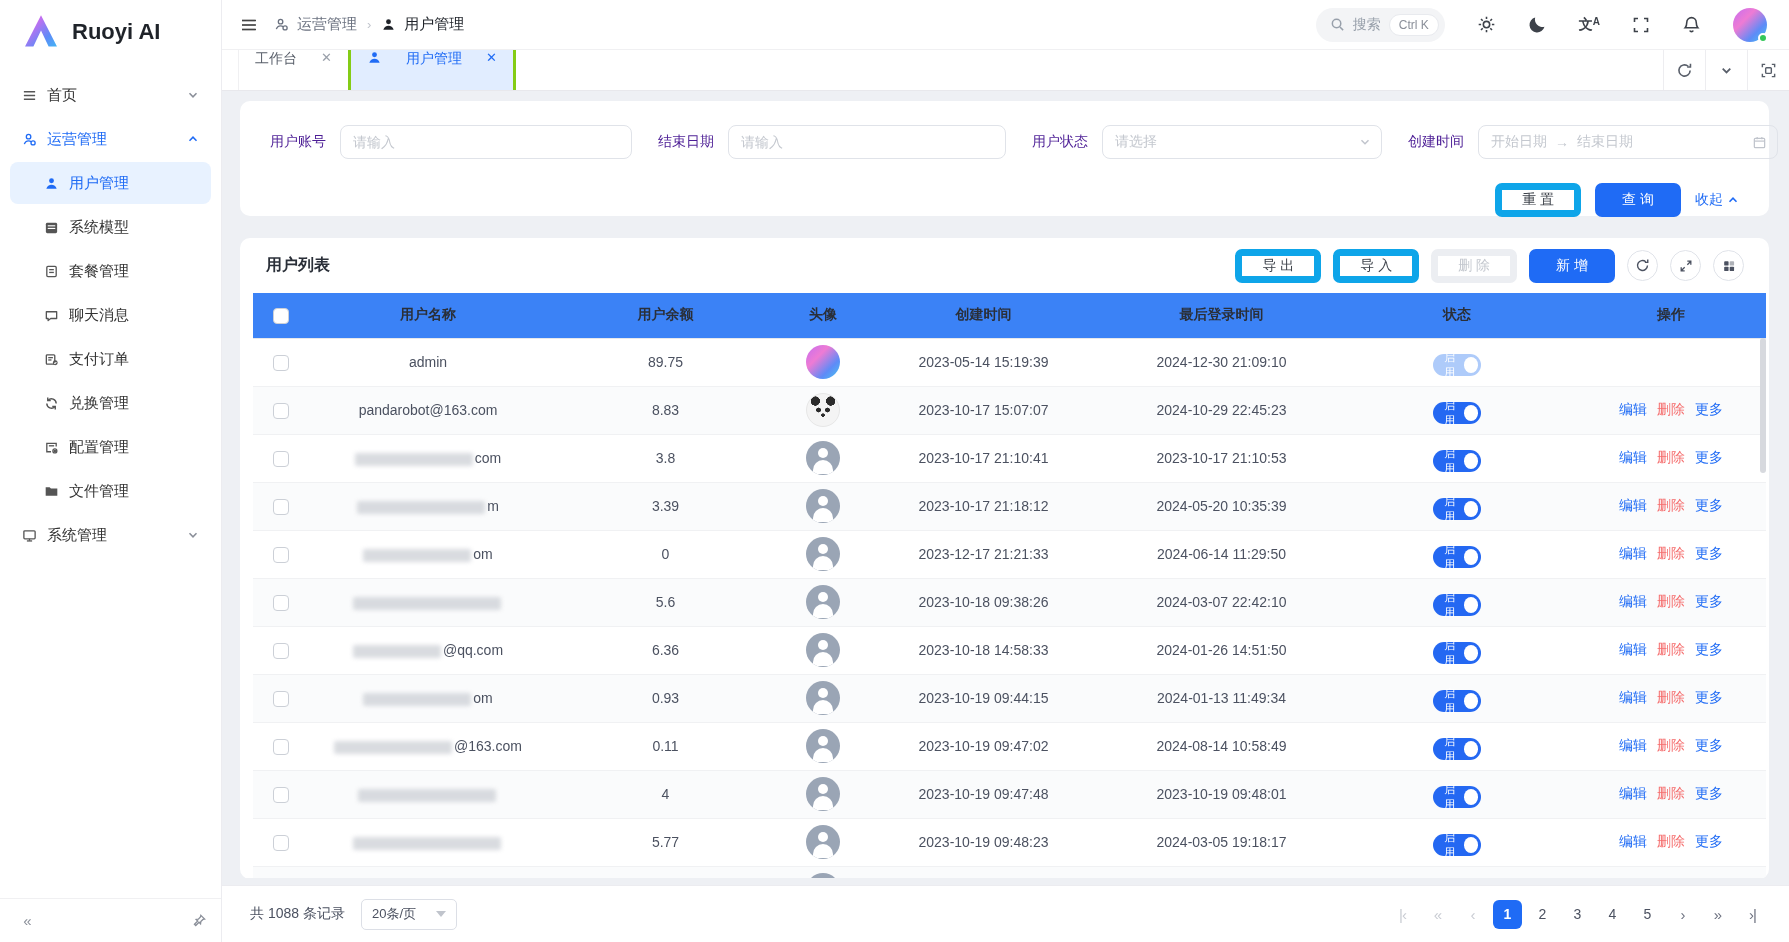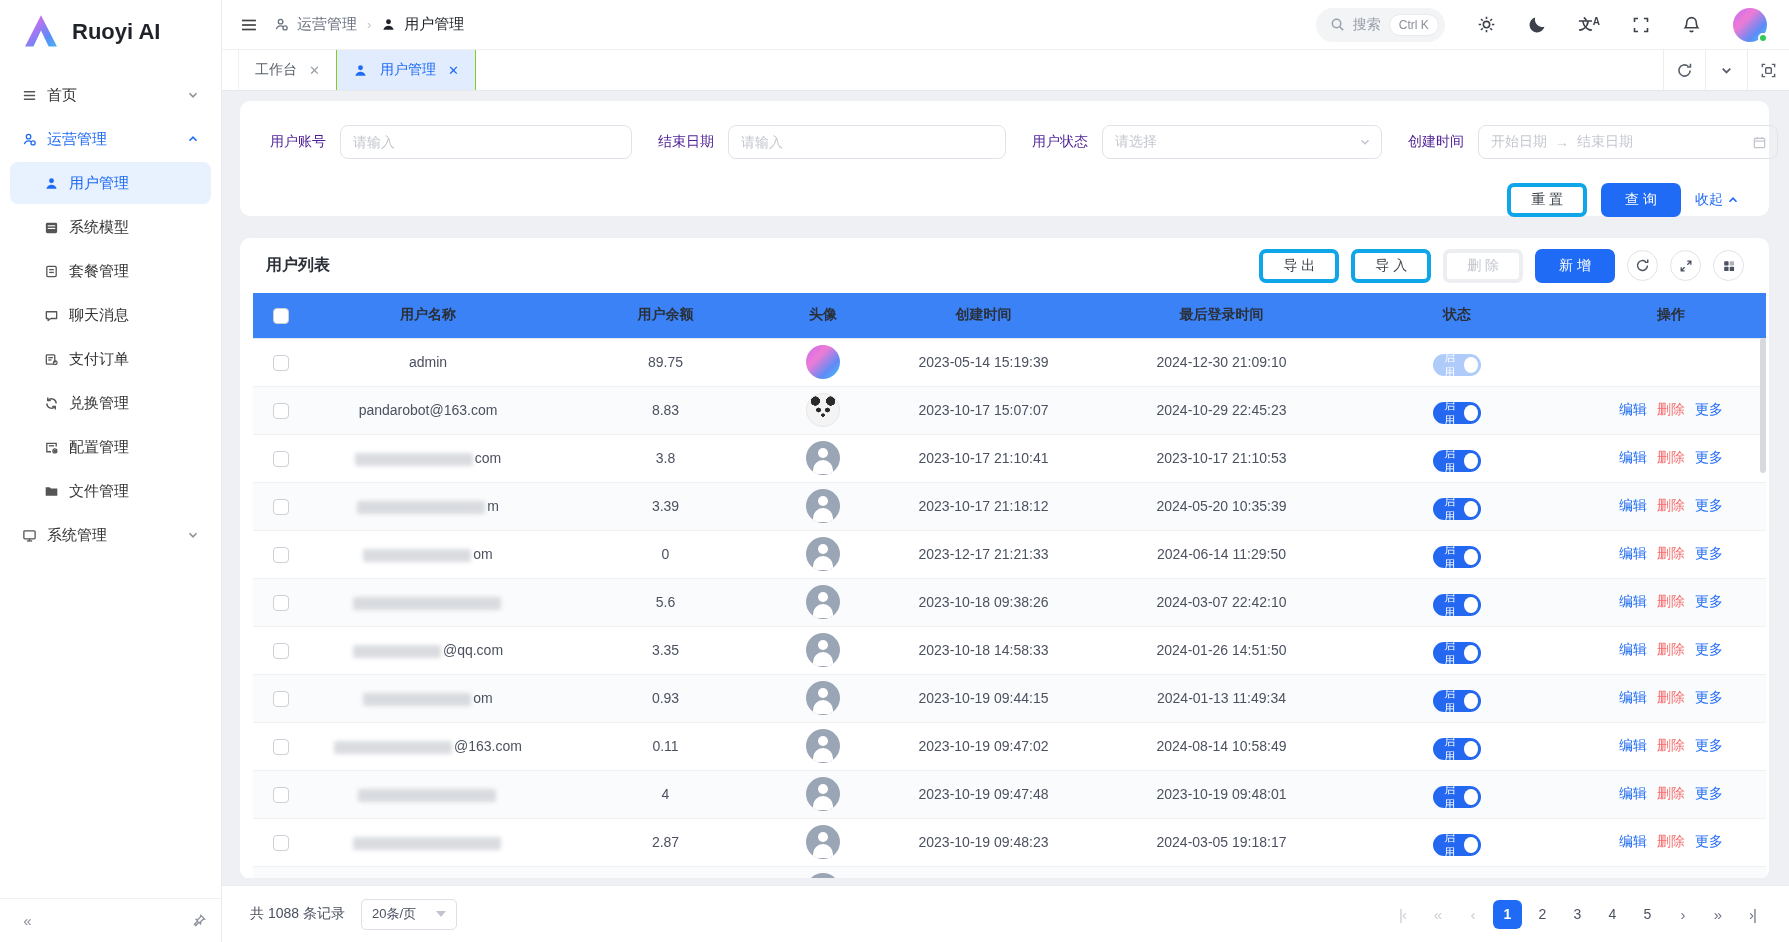--- a/index.html
+++ b/index.html
@@ -52,21 +52,21 @@
       radial-gradient(circle at 64% 50%, #2b2b2b 9%, transparent 10%),
       radial-gradient(circle at 50% 66%, #2b2b2b 6%, transparent 7%),
       #f4f4f4; border:1px solid #e7e7e7; }
   .av-default{ background:#9aa5b5; overflow:hidden; }
   .av-default::before{ content:''; position:absolute; top:7px; left:50%; transform:translateX(-50%); width:10px; height:10px; border-radius:50%; background:#fff; }
   .av-default::after{ content:''; position:absolute; top:19px; left:50%; transform:translateX(-50%); width:20px; height:14px; border-radius:10px 10px 0 0; background:#fff; }
   .status-dot{ position:absolute; right:-1px; bottom:-1px; width:10px; height:10px; border-radius:50%; background:#34c759; border:2px solid #fff; }
 
   
   .tabbar{ height:42px; background:#fff; border-top:1px solid #f0f0f2; border-bottom:1px solid #e8e8ec; display:flex; align-items:stretch; }
-  .tab{ display:flex; align-items:center; gap:12px; padding:0 16px; font-size:14px; color:#595f6a; border-right:1px solid #84cc16; cursor:pointer; }
+  .tab{ display:flex; gap:24px; padding:0 16px; font-size:14px; color:#595f6a; border-right:3px solid #84cc16; cursor:pointer; }
   .tab:first-child{ border-left:1px solid #f0f0f2; margin-left:16px; }
   .tab .x{ font-size:13px; color:#9aa0aa; }
   .tab.active{ background:#e1edff; color:var(--primary); }
   .tab.active .x{ color:var(--primary); }
   .tab .t-ico{ display:flex; color:var(--primary); }
   .tabbar-right{ margin-left:auto; display:flex; align-items:stretch; }
   .tabbar-right .tbtn{ width:42px; display:flex; align-items:center; justify-content:center; border-left:1px solid #ededf0; color:#595f6a; cursor:pointer; }
 
   
   .content{ flex:1; padding:10px 20px 0 18px; overflow:hidden; }
@@ -76,21 +76,21 @@
   .f-group{ display:flex; align-items:center; gap:14px; }
   .f-label{ font-size:14px; color:#4c1d95; white-space:nowrap; }
   .f-input{ height:34px; border:1px solid #e0e3e9; border-radius:8px; padding:0 12px; font-size:14px; color:#333; width:292px; font-family:inherit; background:#fff; }
   .f-input::placeholder{ color:#c4c8cf; }
   .f-select{ height:34px; border:1px solid #e0e3e9; border-radius:8px; padding:0 10px 0 12px; width:280px; display:flex; align-items:center; justify-content:space-between; color:#c4c8cf; font-size:14px; cursor:pointer; }
   .f-select .chev{ display:flex; color:#c0c4cc; }
   .f-range{ height:34px; border:1px solid #e0e3e9; border-radius:8px; padding:0 10px 0 12px; width:300px; display:flex; align-items:center; gap:8px; color:#c4c8cf; font-size:14px; cursor:pointer; }
   .f-range .arrow{ color:#c4c8cf; }
   .f-range .cal{ margin-left:auto; display:flex; color:#c0c4cc; }
   .f-actions{ display:flex; justify-content:flex-end; align-items:center; gap:14px; margin-top:24px; }
-  .btn{ height:34px; padding:0 20px; border-radius:7px; border:4px solid #0ea5e9; background:#fff; font-size:14px; color:#3d424a; display:inline-flex; align-items:center; justify-content:center; cursor:pointer; font-family:inherit; }
+  .btn{ height:34px; padding:0 20px; border-radius:7px; border:7px solid #0ea5e9; background:#fff; font-size:14px; color:#3d424a; display:inline-flex; align-items:center; justify-content:center; cursor:pointer; font-family:inherit; }
   .btn.primary{ background:var(--primary); border-color:var(--primary); color:#fff; }
   .btn.disabled{ color:#c3c7ce; border-color:#ecees1; border-color:#eceef2; cursor:default; }
   .link-collapse{ color:var(--primary); font-size:14px; display:flex; align-items:center; gap:4px; cursor:pointer; }
 
   
   .table-card{ height:641px; position:relative; overflow:hidden; padding:0 13px; }
   .t-head{ height:55px; display:flex; align-items:center; padding:0 12px 0 13px; }
   .t-title{ font-size:16px; font-weight:bold; color:#2a2f38; }
   .t-tools{ margin-left:auto; display:flex; align-items:center; gap:12px; }
   .icon-btn{ width:31px; height:31px; border-radius:50%; border:1px solid #e0e3e9; background:#fff; display:flex; align-items:center; justify-content:center; color:#4b5160; cursor:pointer; }
@@ -550,21 +550,21 @@
                 <td>2024-03-07 22:42:10</td>
                 <td><span class="toggle">
                     <i class="t-label">启用</i>
                     <i class="knob"></i>
                   </span></td>
                 <td><span class="act edit">编辑</span><span class="act del">删除</span><span class="act more">更多</span></td>
               </tr>
               <tr>
                 <td><span class="cb"></span></td>
                 <td><span class="mask" style="width:88px"></span><span>@qq.com</span></td>
-                <td>3.35</td>
+                <td>6.36</td>
                 <td><span class="avatar av-default"></span></td>
                 <td>2023-10-18 14:58:33</td>
                 <td>2024-01-26 14:51:50</td>
                 <td><span class="toggle">
                     <i class="t-label">启用</i>
                     <i class="knob"></i>
                   </span></td>
                 <td><span class="act edit">编辑</span><span class="act del">删除</span><span class="act more">更多</span></td>
               </tr>
               <tr>
@@ -602,21 +602,21 @@
                 <td>2023-10-19 09:48:01</td>
                 <td><span class="toggle">
                     <i class="t-label">启用</i>
                     <i class="knob"></i>
                   </span></td>
                 <td><span class="act edit">编辑</span><span class="act del">删除</span><span class="act more">更多</span></td>
               </tr>
               <tr>
                 <td><span class="cb"></span></td>
                 <td><span class="mask" style="width:148px"></span><span></span></td>
-                <td>2.87</td>
+                <td>5.77</td>
                 <td><span class="avatar av-default"></span></td>
                 <td>2023-10-19 09:48:23</td>
                 <td>2024-03-05 19:18:17</td>
                 <td><span class="toggle">
                     <i class="t-label">启用</i>
                     <i class="knob"></i>
                   </span></td>
                 <td><span class="act edit">编辑</span><span class="act del">删除</span><span class="act more">更多</span></td>
               </tr>
               <tr>

